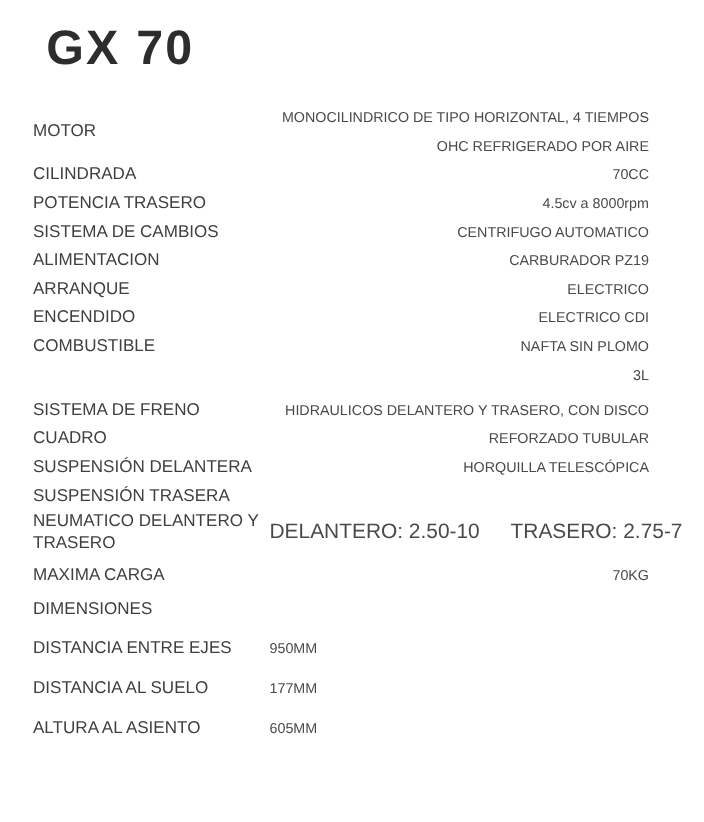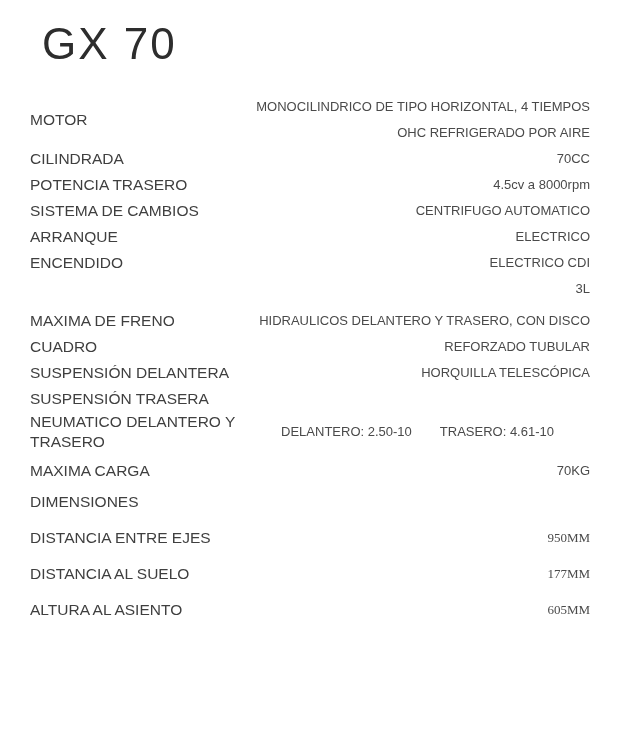--- a/index.html
+++ b/index.html
@@ -10,21 +10,21 @@
     overflow: hidden;
   }
   .page {
     width: 640px; height: 747px;
     background: #ffffff;
     position: relative;
   }
   .model-title {
     margin: 22px 0 0 42px;
     font-size: 44px;
-    font-weight: 400;
+    font-weight: 700;
     letter-spacing: 2px;
     line-height: 44px;
     color: #2d2d2d;
   }
   .spec-list {
     margin: 28px 50px 0 30px; 
   }
   .row {
     display: flex;
     align-items: center;
@@ -40,26 +40,26 @@
     color: #3f3f3f;
   }
   .value {
     flex: 1 1 auto;
     font-size: 13px;
     line-height: 26px;
     color: #4a4a4a;
     text-align: right;
   }
   .value .vline { white-space: nowrap; }
-  .row.center .value { text-align: right; font-family: Liberation Serif, serif; }
+  .row.center .value { text-align: left; }
   .value-pair {
     display: flex;
     justify-content: center;
     gap: 28px;
-    font-size: 13px;
+    font-size: 19px;
     line-height: 26px;
     color: #4a4a4a;
     flex: 1 1 auto;
   }
   .value-pair span { white-space: nowrap; }
 </style>
 </head>
 <body>
 
 <div class="page">
@@ -84,38 +84,46 @@
     <div class="row">
       <div class="label">POTENCIA TRASERO</div>
       <div class="value">4.5cv a 8000rpm</div>
     </div>
 
     <div class="row">
       <div class="label">SISTEMA DE CAMBIOS</div>
       <div class="value">CENTRIFUGO AUTOMATICO</div>
     </div>
 
+    <div class="row">
+      <div class="label">ALIMENTACION</div>
+      <div class="value">CARBURADOR PZ19</div>
+    </div>
 
     <div class="row">
       <div class="label">ARRANQUE</div>
       <div class="value">ELECTRICO</div>
     </div>
 
     <div class="row">
       <div class="label">ENCENDIDO</div>
       <div class="value">ELECTRICO CDI</div>
     </div>
 
+    <div class="row">
+      <div class="label">COMBUSTIBLE</div>
+      <div class="value">NAFTA SIN PLOMO</div>
+    </div>
 
     <div class="row">
       <div class="value">3L</div>
     </div>
 
     <div class="row gap-top">
-      <div class="label">MAXIMA DE FRENO</div>
+      <div class="label">SISTEMA DE FRENO</div>
       <div class="value">
         <div class="vline">HIDRAULICOS DELANTERO Y TRASERO, CON DISCO</div>
       </div>
     </div>
 
     <div class="row">
       <div class="label">CUADRO</div>
       <div class="value">REFORZADO TUBULAR</div>
     </div>
 
@@ -125,21 +133,21 @@
     </div>
 
     <div class="row">
       <div class="label">SUSPENSIÓN TRASERA</div>
     </div>
 
     <div class="row">
       <div class="label">NEUMATICO DELANTERO Y TRASERO</div>
       <div class="value-pair">
         <span>DELANTERO: 2.50-10</span>
-        <span>TRASERO: 4.61-10</span>
+        <span>TRASERO: 2.75-7</span>
       </div>
     </div>
 
     <div class="row gap-top">
       <div class="label">MAXIMA CARGA</div>
       <div class="value">70KG</div>
     </div>
 
     <div class="row tall">
       <div class="label">DIMENSIONES</div>

